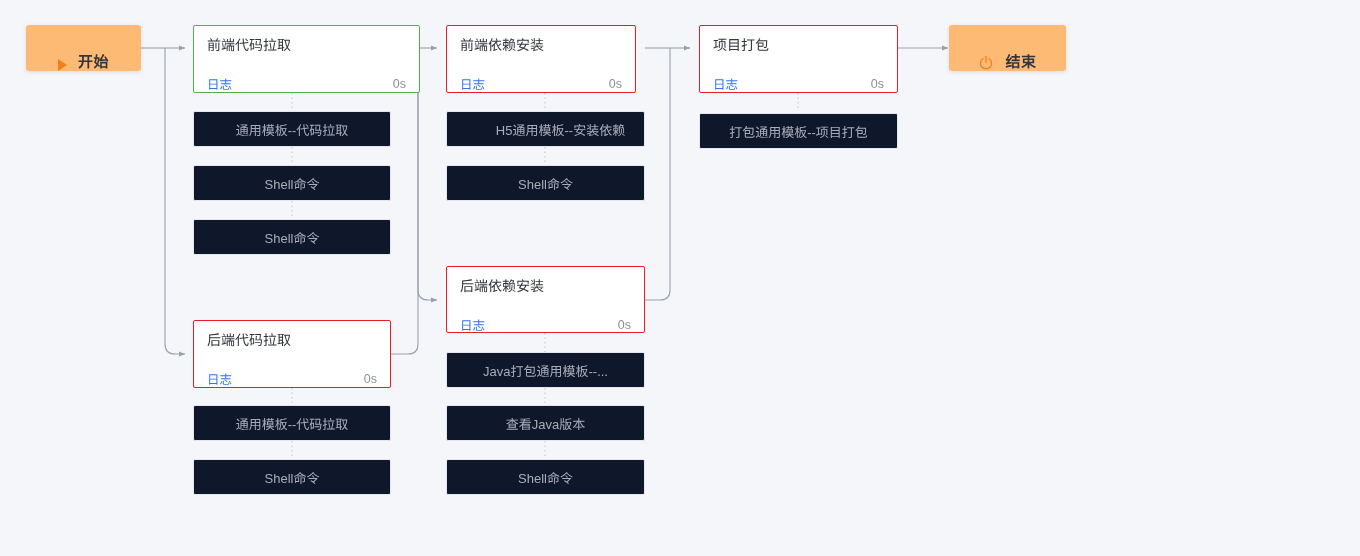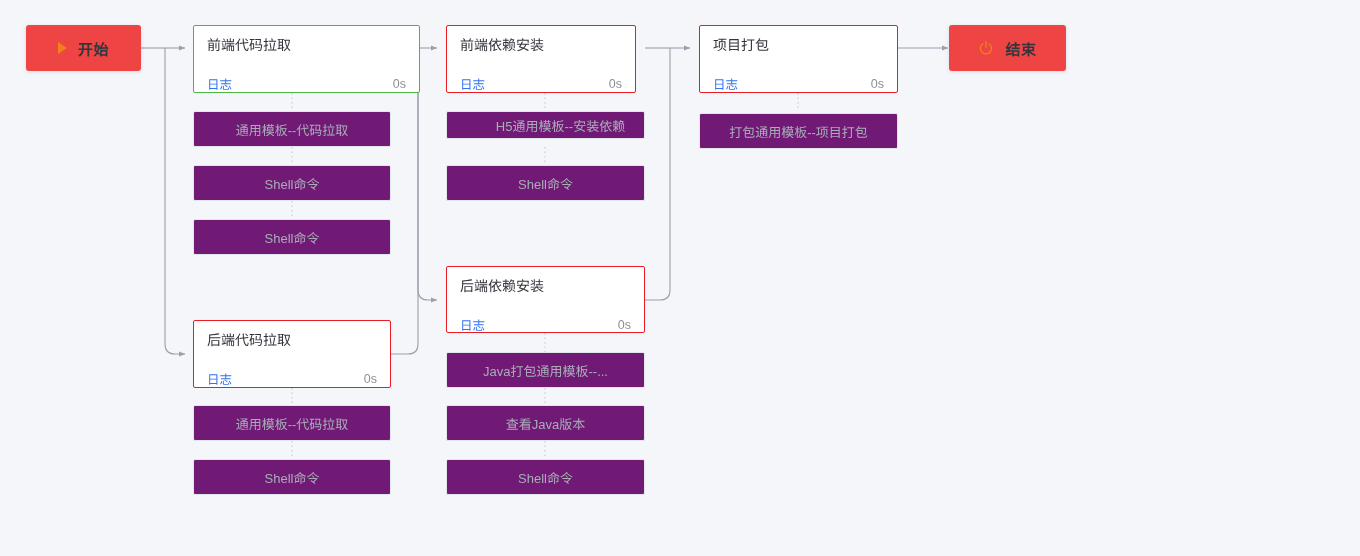--- a/index.html
+++ b/index.html
@@ -25,25 +25,25 @@
     left: 0;
     top: 0;
     width: 1360px;
     height: 556px;
     pointer-events: none;
   }
 
   
   .terminal {
     position: absolute;
-    background: #ef4444;
+    background: #fdba74;
     border-radius: 3px;
     box-shadow: 0 1px 4px rgba(30, 45, 80, 0.12);
     display: flex;
-    align-items: center;
+    align-items: flex-end;
     justify-content: center;
     gap: 11px;
   }
   .terminal .term-label {
     font-size: 15px;
     color: #33353c;
     font-weight: 700;
     letter-spacing: 0.5px;
   }
   .play-icon {
@@ -91,21 +91,21 @@
     cursor: pointer;
   }
   .stage-time {
     font-size: 12.5px;
     color: #8c9099;
   }
 
   
   .substep {
     position: absolute;
-    background: #701a75;
+    background: #0f172a;
     border: 1px solid #e3e6ed;
     border-radius: 2px;
     box-sizing: border-box;
     display: flex;
     align-items: center;
     justify-content: center;
     padding: 0 10px;
   }
   .substep span {
     font-size: 13px;
@@ -208,21 +208,21 @@
     <span>Shell命令</span>
   </div>
 
   <div class="stage fail" style="left:446px; top:25px; width:190px; height:68px;">
     <div class="stage-title">前端依赖安装</div>
     <div class="stage-meta">
       <span class="stage-log">日志</span>
       <span class="stage-time">0s</span>
     </div>
   </div>
-  <div class="substep" style="left:446px; top:111px; width:199px; height:28px;padding-left:40px;">
+  <div class="substep" style="left:446px; top:111px; width:199px; height:36px;padding-left:40px;">
     <span>H5通用模板--安装依赖</span>
   </div>
   <div class="substep" style="left:446px; top:165px; width:199px; height:36px;">
     <span>Shell命令</span>
   </div>
 
   <div class="stage fail" style="left:446px; top:266px; width:199px; height:67px;">
     <div class="stage-title">后端依赖安装</div>
     <div class="stage-meta">
       <span class="stage-log">日志</span>

